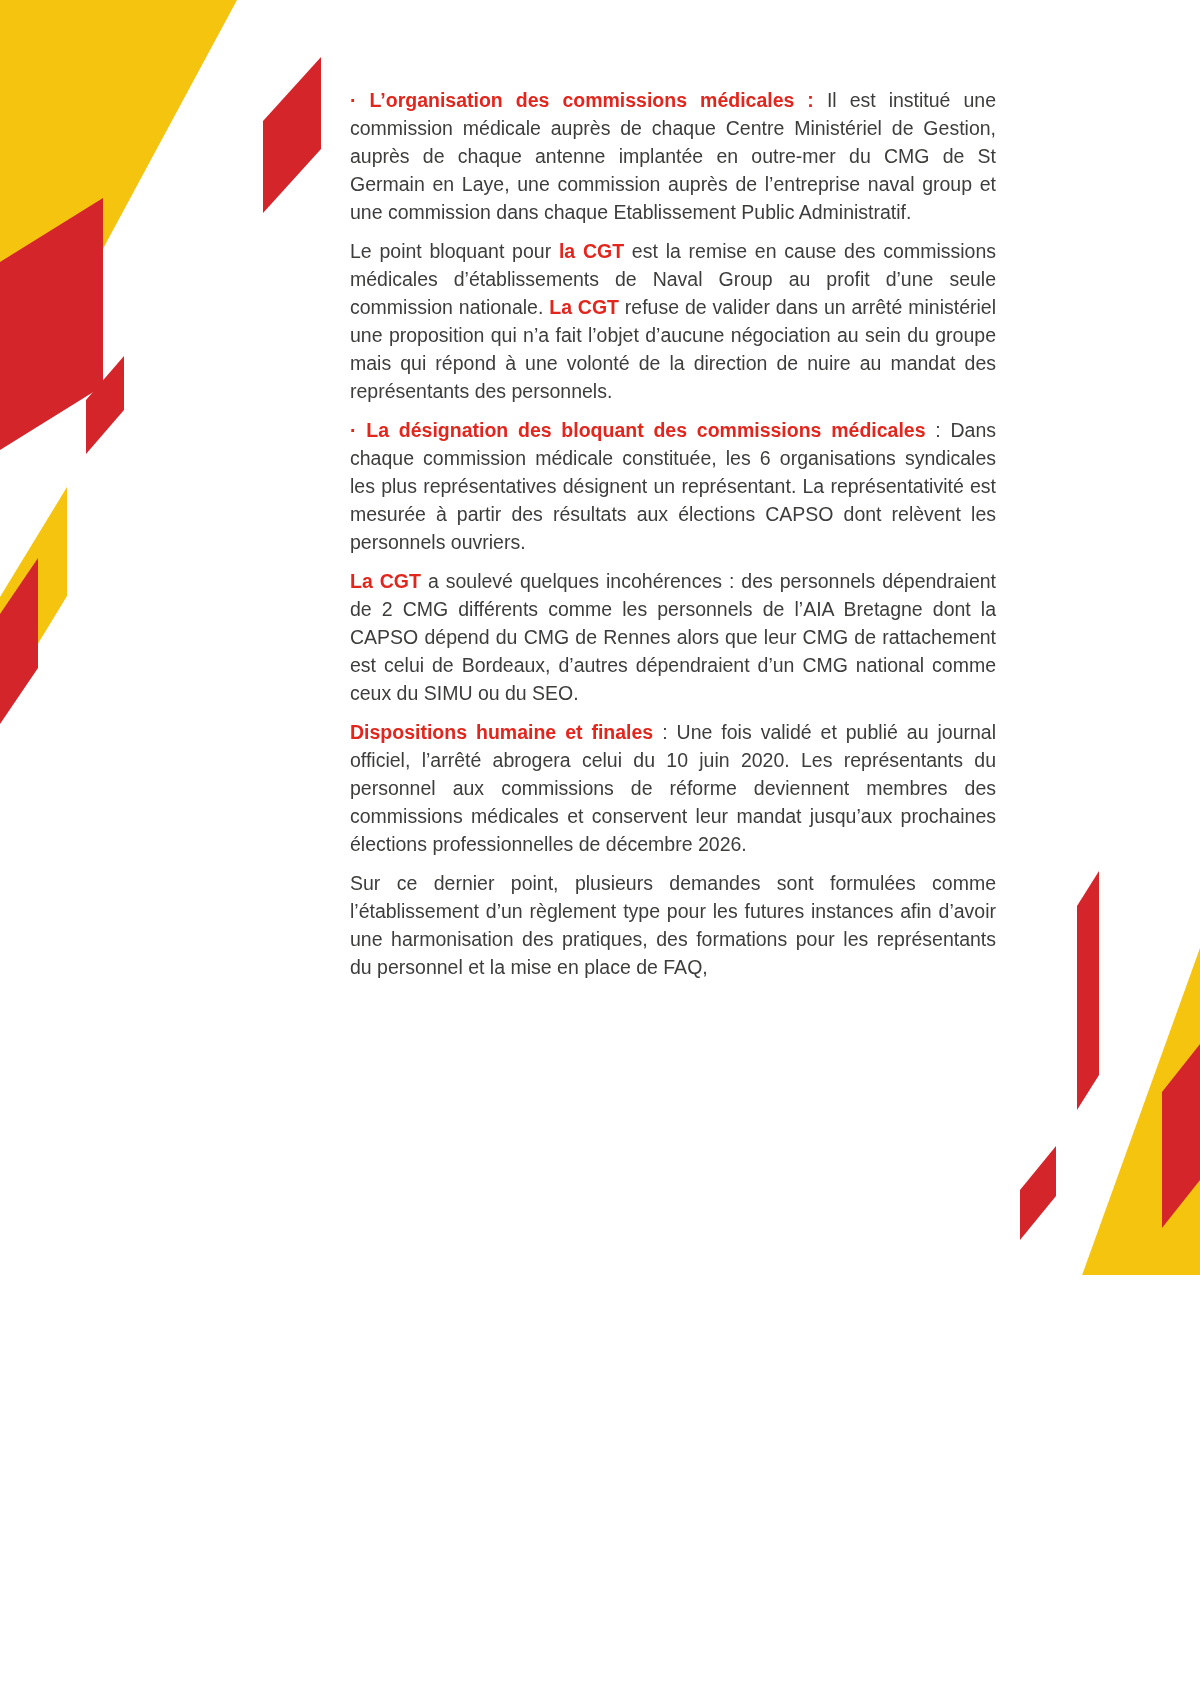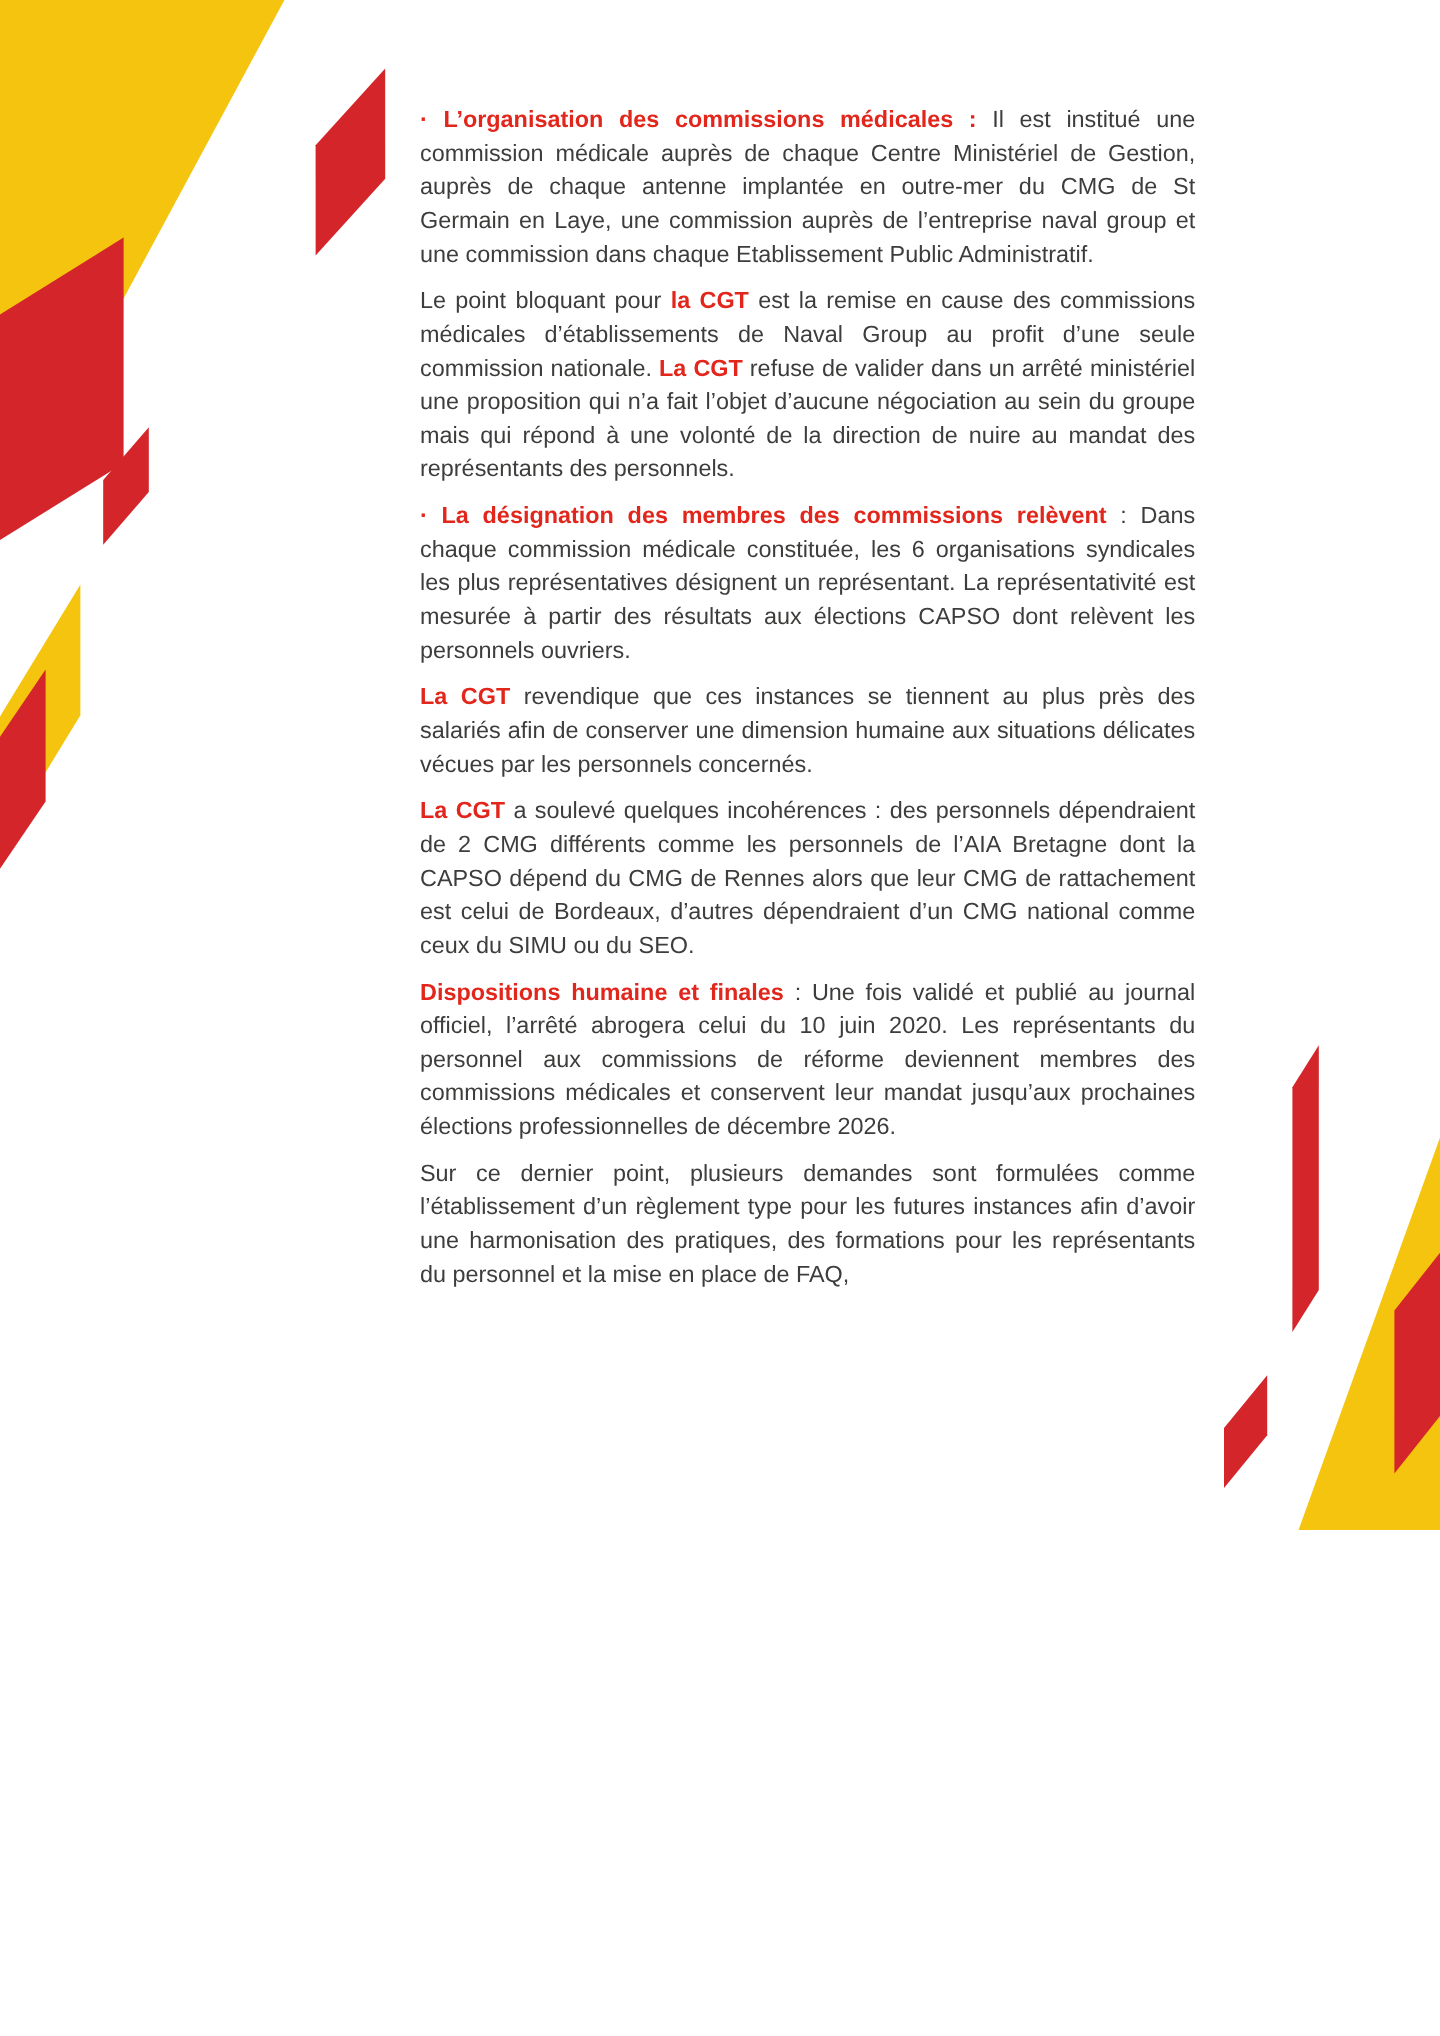--- a/index.html
+++ b/index.html
@@ -70,22 +70,21 @@
     <polygon class="fill-yellow" points="1200,948 1200,1697 930,1697"></polygon>
     <polygon class="fill-red" points="1162,1092 1200,1044 1200,1180 1162,1228"></polygon>
     <polygon class="fill-red" points="1020,1190 1056,1146 1056,1196 1020,1240"></polygon>
     <polygon class="fill-red" points="878,1442 938,1380 938,1502 878,1564"></polygon>
     <polygon class="fill-red" points="1080,1542 1162,1452 1162,1697 1080,1697"></polygon>
   </svg>
 
   <div class="content">
       <p class="para"><span class="seg-red">· L’organisation des commissions médicales : </span><span>Il est institué une commission médicale auprès de chaque Centre Ministériel de Gestion, auprès de chaque antenne implantée en outre-mer du CMG de St Germain en Laye, une commission auprès de l’entreprise naval group et une commission dans chaque Etablissement Public Administratif.</span></p>
       <p class="para"><span>Le point bloquant pour </span><span class="seg-red">la CGT</span><span> est la remise en cause des commissions médicales d’établissements de Naval Group au profit d’une seule commission nationale. </span><span class="seg-red">La CGT</span><span> refuse de valider dans un arrêté ministériel une proposition qui n’a fait l’objet d’aucune négociation au sein du groupe mais qui répond à une volonté de la direction de nuire au mandat des représentants des personnels.</span></p>
-      <p class="para"><span class="seg-red">· La désignation des membres des commissions relèvent </span><span>: Dans chaque commission médicale constituée, les 6 organisations syndicales les plus représentatives désignent un représentant. La représentativité est mesurée à partir des résultats aux élections CAPSO dont relèvent les personnels ouvriers.</span></p>
-      <p class="para"><span class="seg-red">La CGT</span><span> revendique que ces instances se tiennent au plus près des salariés afin de conserver une dimension humaine aux situations délicates vécues par les personnels concernés.</span></p>
+      <p class="para"><span class="seg-red">· La désignation des bloquant des commissions médicales </span><span>: Dans chaque commission médicale constituée, les 6 organisations syndicales les plus représentatives désignent un représentant. La représentativité est mesurée à partir des résultats aux élections CAPSO dont relèvent les personnels ouvriers.</span></p>
       <p class="para"><span class="seg-red">La CGT</span><span> a soulevé quelques incohérences : des personnels dépendraient de 2 CMG différents comme les personnels de l’AIA Bretagne dont la CAPSO dépend du CMG de Rennes alors que leur CMG de rattachement est celui de Bordeaux, d’autres dépendraient d’un CMG national comme ceux du SIMU ou du SEO.</span></p>
       <p class="para"><span class="seg-red">Dispositions humaine et finales </span><span>: Une fois validé et publié au journal officiel, l’arrêté abrogera celui du 10 juin 2020. Les représentants du personnel aux commissions de réforme deviennent membres des commissions médicales et conservent leur mandat jusqu’aux prochaines élections professionnelles de décembre 2026.</span></p>
       <p class="para"><span>Sur ce dernier point, plusieurs demandes sont formulées comme l’établissement d’un règlement type pour les futures instances afin d’avoir une harmonisation des pratiques, des formations pour les représentants du personnel et la mise en place de FAQ,</span></p>
     </div>
 
   <div class="footer">
     <div>• Fédération Nationale des Travailleurs de l'Etat CGT •</div>
     <div>01.55.82.89.09 - trav-etat@cgt.fr</div>
   </div>
 

